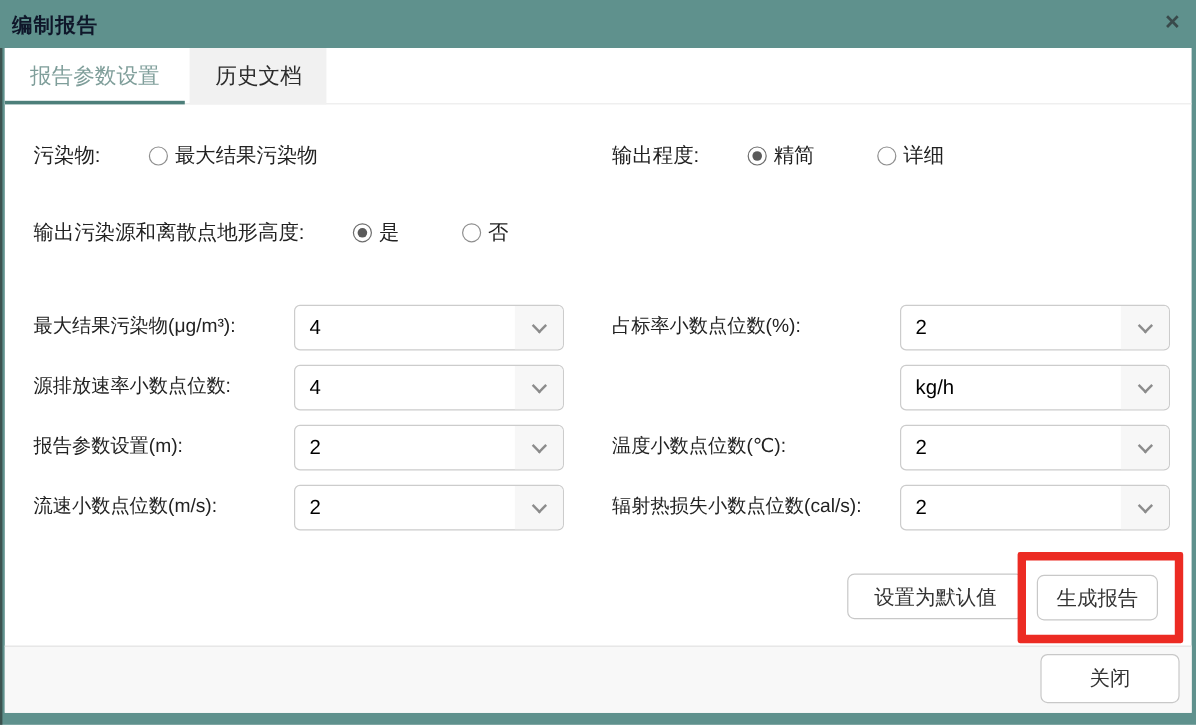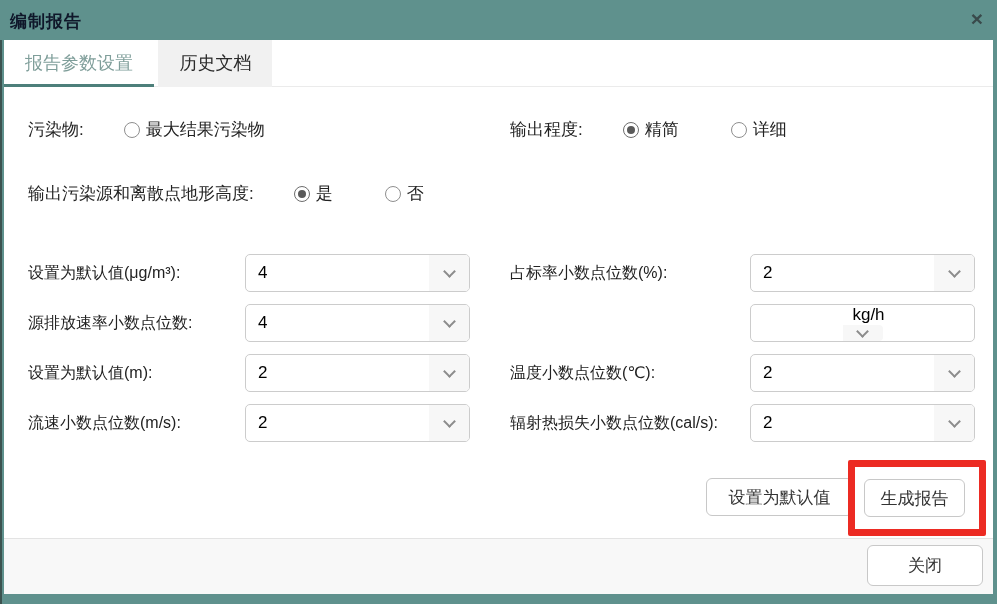--- a/index.html
+++ b/index.html
@@ -95,37 +95,37 @@
     <span class="ropt">
       <span class="radio sel"></span>
       <span>是</span>
     </span>
     <span class="ropt">
       <span class="radio"></span>
       <span>否</span>
     </span>
   </div>
 
-  <div class="flabel" style="left:24px; top:214px;">设置为默认值(μg/m³):</div>
+  <div class="flabel" style="left:24px; top:214px;">最大结果污染物(μg/m³):</div>
   <div class="select" style="left:241px; top:214px;">
     <span class="val">4</span>
     <span class="arrowzone">
         <i class="chev"></i>
       </span>
   </div>
 
   <div class="flabel" style="left:24px; top:264px;">源排放速率小数点位数:</div>
   <div class="select" style="left:241px; top:264px;">
     <span class="val">4</span>
     <span class="arrowzone">
         <i class="chev"></i>
       </span>
   </div>
 
-  <div class="flabel" style="left:24px; top:314px;">设置为默认值(m):</div>
+  <div class="flabel" style="left:24px; top:314px;">报告参数设置(m):</div>
   <div class="select" style="left:241px; top:314px;">
     <span class="val">2</span>
     <span class="arrowzone">
         <i class="chev"></i>
       </span>
   </div>
 
   <div class="flabel" style="left:24px; top:364px;">流速小数点位数(m/s):</div>
   <div class="select" style="left:241px; top:364px;">
     <span class="val">2</span>
@@ -135,21 +135,21 @@
   </div>
 
   <div class="flabel" style="left:506px; top:214px;">占标率小数点位数(%):</div>
   <div class="select" style="left:746px; top:214px;">
     <span class="val">2</span>
     <span class="arrowzone">
         <i class="chev"></i>
       </span>
   </div>
 
-  <div class="select" style="left:746px; top:264px;flex-direction:column;">
+  <div class="select" style="left:746px; top:264px;">
     <span class="val">kg/h</span>
     <span class="arrowzone">
         <i class="chev"></i>
       </span>
   </div>
 
   <div class="flabel" style="left:506px; top:314px;text-align:center;">温度小数点位数(℃):</div>
   <div class="select" style="left:746px; top:314px;">
     <span class="val">2</span>
     <span class="arrowzone">

